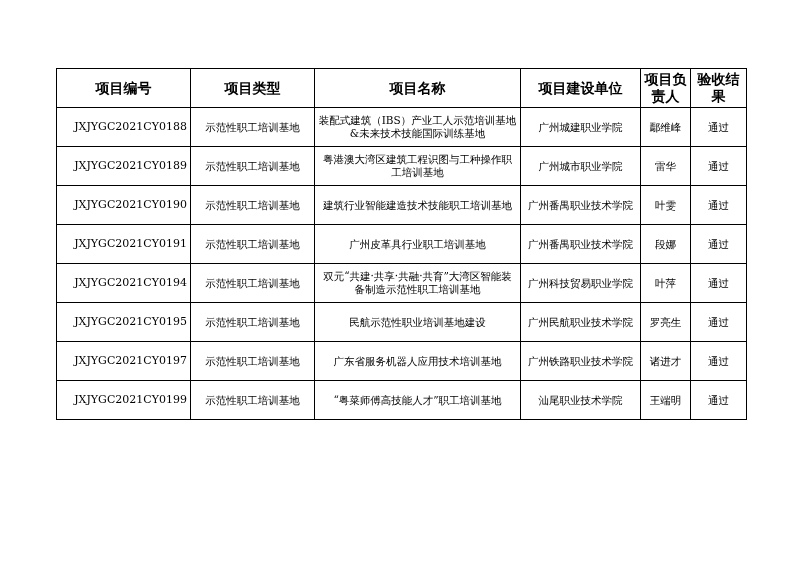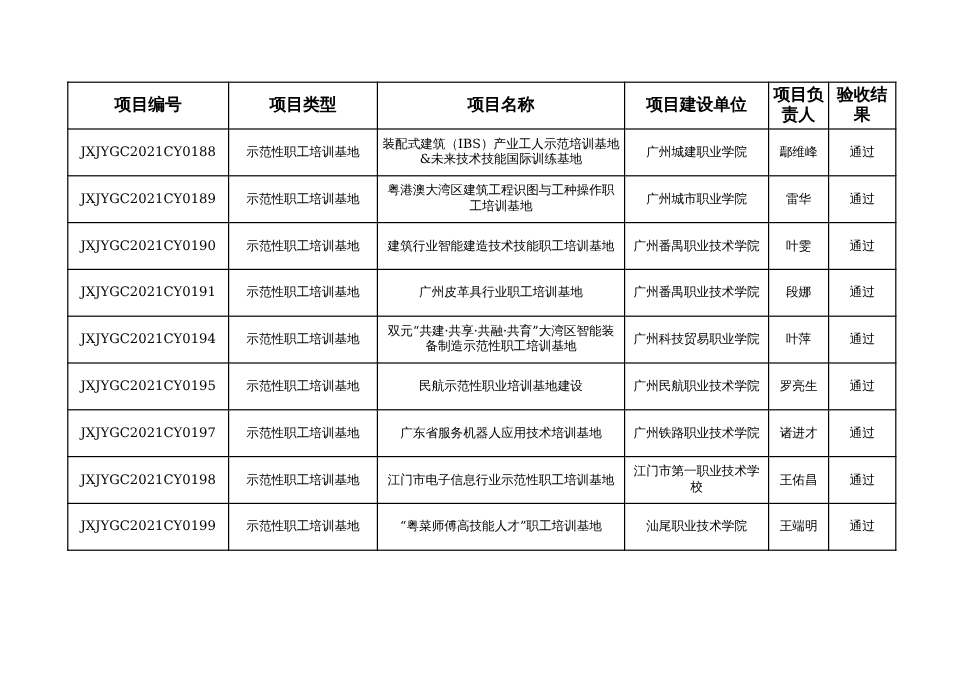--- a/index.html
+++ b/index.html
@@ -45,21 +45,21 @@
     font-size: 14px;
     font-family: "DejaVu Serif", "Liberation Serif", serif;
     height: 34px;
   }
   tbody td {
     font-size: 10.5px;
     font-family: "DejaVu Serif", "Liberation Serif", serif;
     height: 34px;
   }
   td.c-code {
-    text-align: center;
+    text-align: right;
     padding-left: 5px;
     font-family: "DejaVu Serif", "Liberation Serif", serif;
     font-size: 11px;
     white-space: nowrap;
   }
   td.c-type,
   td.c-name,
   td.c-unit,
   td.c-person,
   td.c-result {
@@ -155,28 +155,20 @@
         </tr>
         <tr>
           <td class="c-code">JXJYGC2021CY0197</td>
           <td class="c-type">示范性职工培训基地</td>
           <td class="c-name">广东省服务机器人应用技术培训基地</td>
           <td class="c-unit">广州铁路职业技术学院</td>
           <td class="c-person">诸进才</td>
           <td class="c-result">通过</td>
         </tr>
         <tr>
-          <td class="c-code">JXJYGC2021CY0198</td>
-          <td class="c-type">示范性职工培训基地</td>
-          <td class="c-name">江门市电子信息行业示范性职工培训基地</td>
-          <td class="c-unit">江门市第一职业技术学校</td>
-          <td class="c-person">王佑昌</td>
-          <td class="c-result">通过</td>
-        </tr>
-        <tr>
           <td class="c-code">JXJYGC2021CY0199</td>
           <td class="c-type">示范性职工培训基地</td>
           <td class="c-name">“粤菜师傅高技能人才”职工培训基地</td>
           <td class="c-unit">汕尾职业技术学院</td>
           <td class="c-person">王端明</td>
           <td class="c-result">通过</td>
         </tr>
       </tbody>
     </table>
   </div>

